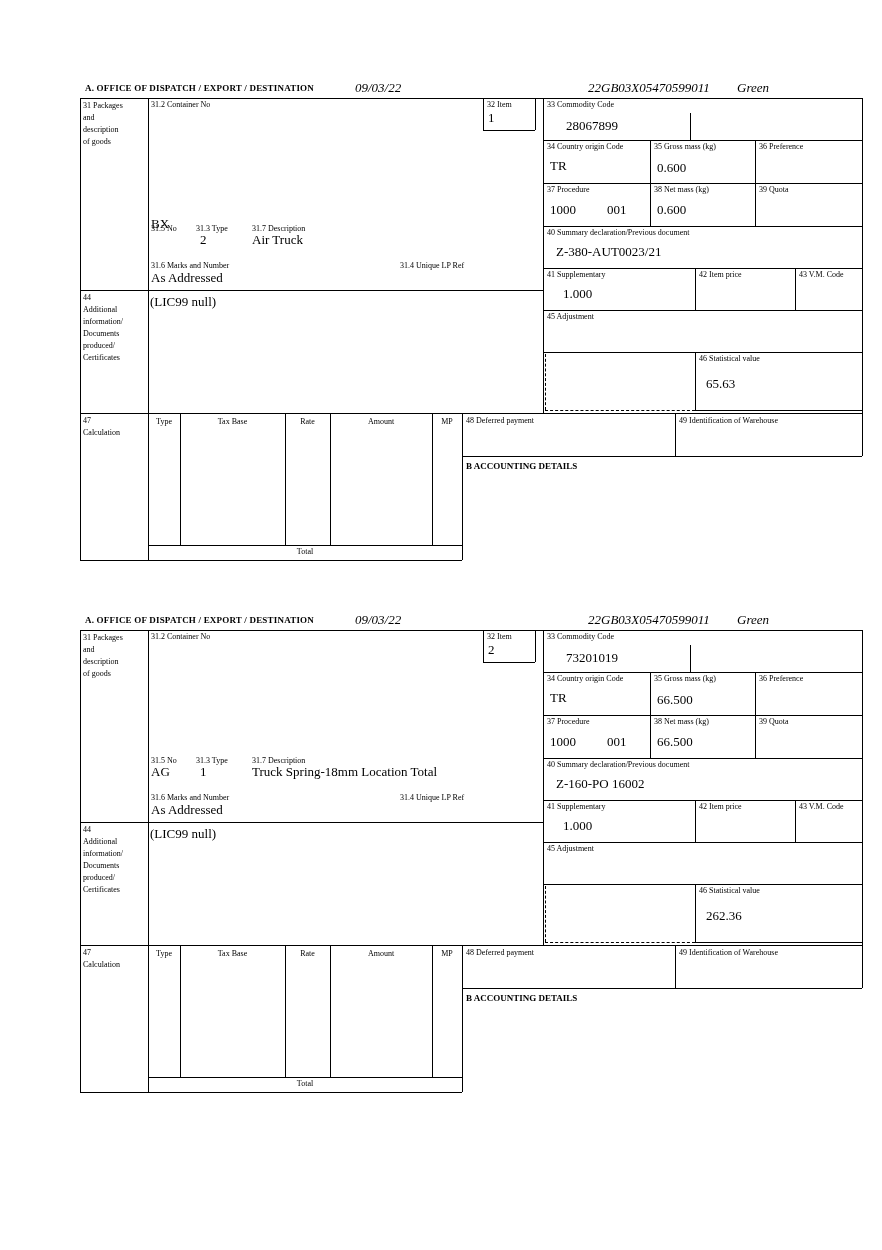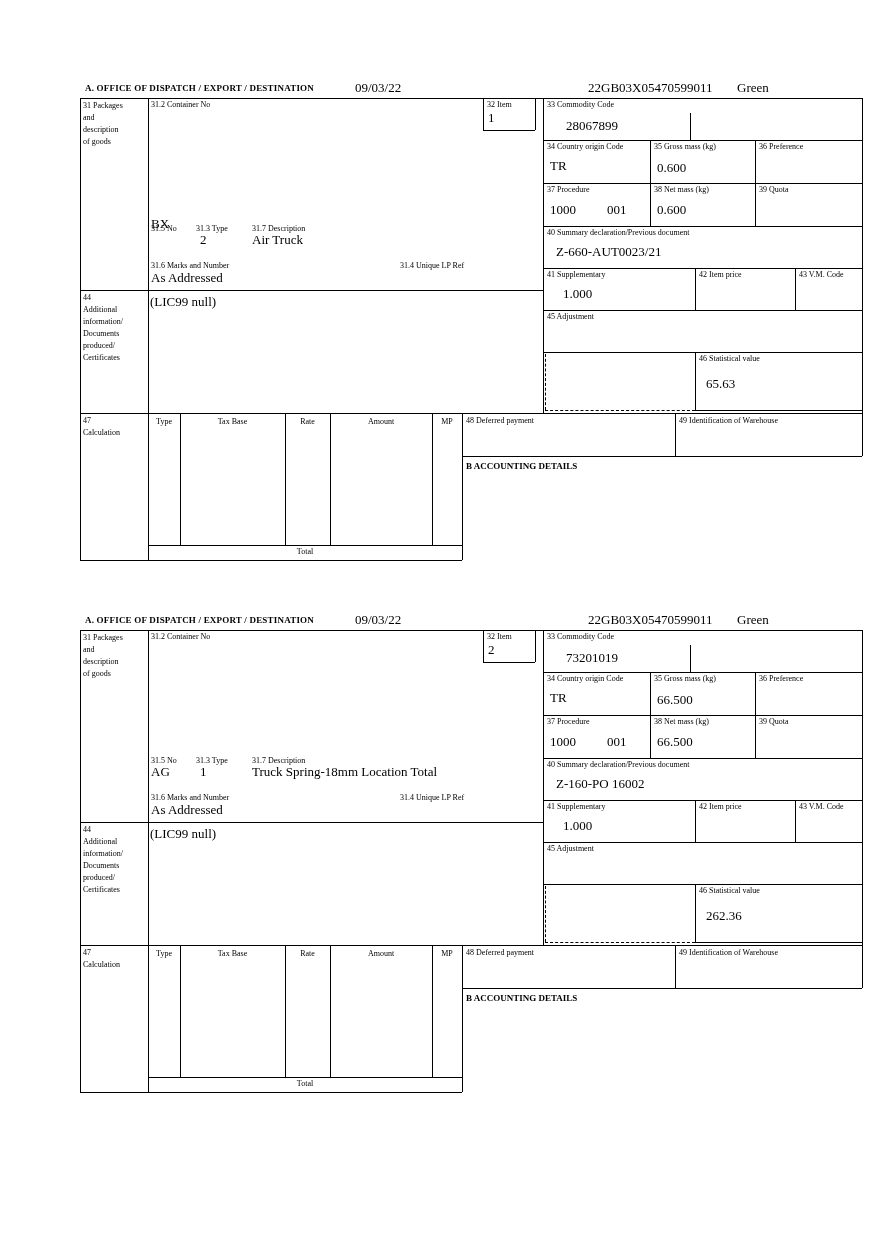--- a/index.html
+++ b/index.html
@@ -10,21 +10,21 @@
   }
   #form-root { position:absolute; left:0; top:0; width:882px; height:1250px; }
   .section { position:absolute; left:0; width:882px; height:532px; }
   .hline { position:absolute; height:0; border-top:1px solid #000; }
   .vline { position:absolute; width:0; border-left:1px solid #000; }
   .hdash { position:absolute; height:0; border-top:1px dashed #000; }
   .vdash { position:absolute; width:0; border-left:1px dashed #000; }
   .lbl { position:absolute; font-size:8px; line-height:10px; white-space:nowrap; }
   .val { position:absolute; font-size:13px; line-height:15px; white-space:nowrap; }
   .hdr-label { position:absolute; font-size:9px; font-weight:bold; white-space:nowrap; letter-spacing:.2px; }
-  .hdr-val { position:absolute; font-size:13px; white-space:nowrap; }
+  .hdr-val { position:absolute; font-size:13px; white-space:nowrap;font-style:italic; }
   .bold { font-weight:bold; }
   .ctr { text-align:center; }
 </style>
 </head>
 <body>
 
 <div id="form-root">
   <div class="section" style="top: 80px;">
 
     <div class="hdr-label" style="left:85px;top:3px">A.  OFFICE OF DISPATCH / EXPORT / DESTINATION</div>
@@ -123,21 +123,21 @@
     <div class="lbl" style="left:679px;top:336px">49 Identification of Warehouse</div>
     <div class="lbl bold" style="left:466px;top:381px;font-size:9px">B ACCOUNTING DETAILS</div>
 
     <div class="val" style="left:488px;top:30px">1</div>
     <div class="val" style="left:566px;top:38px">28067899</div>
     <div class="val" style="left:550px;top:78px">TR</div>
     <div class="val" style="left:657px;top:80px">0.600</div>
     <div class="val" style="left:550px;top:122px">1000</div>
     <div class="val" style="left:607px;top:122px">001</div>
     <div class="val" style="left:657px;top:122px">0.600</div>
-    <div class="val" style="left:556px;top:164px">Z-660-AUT0023/21</div>
+    <div class="val" style="left:556px;top:164px">Z-380-AUT0023/21</div>
     <div class="val" style="left:563px;top:206px">1.000</div>
     <div class="val" style="left:706px;top:296px">65.63</div>
     <div class="val" style="left:151px;top:136px">BX</div>
     <div class="val" style="left:200px;top:152px">2</div>
     <div class="val" style="left:252px;top:152px">Air Truck</div>
     <div class="val" style="left:151px;top:190px">As Addressed</div>
     <div class="val" style="left:150px;top:214px">(LIC99 null)</div>
   </div>
 
   <div class="section" style="top: 612px;">

